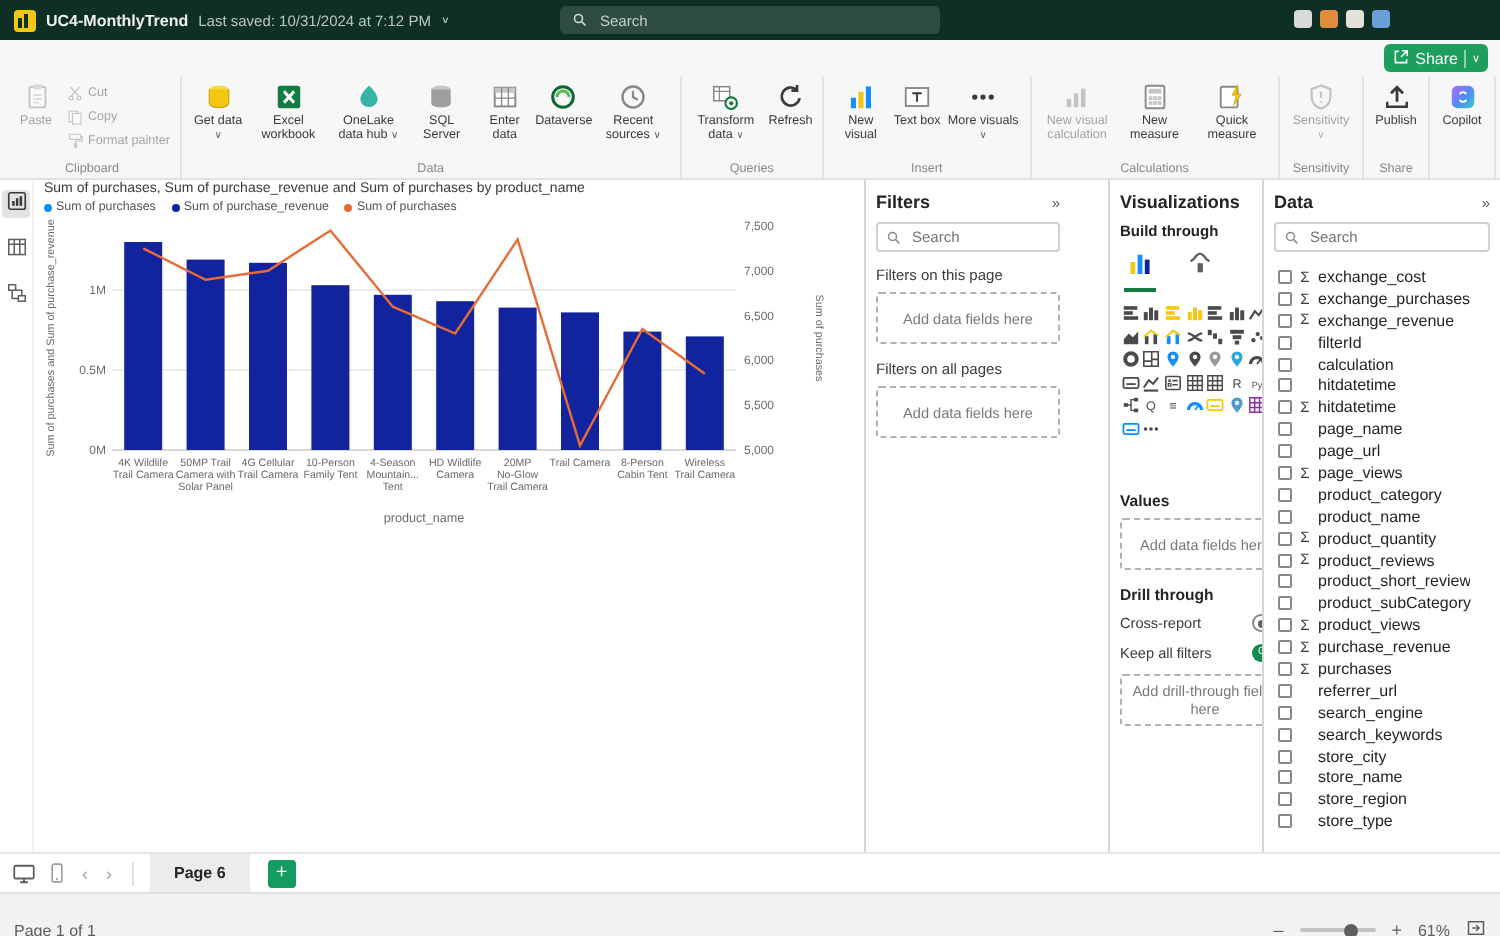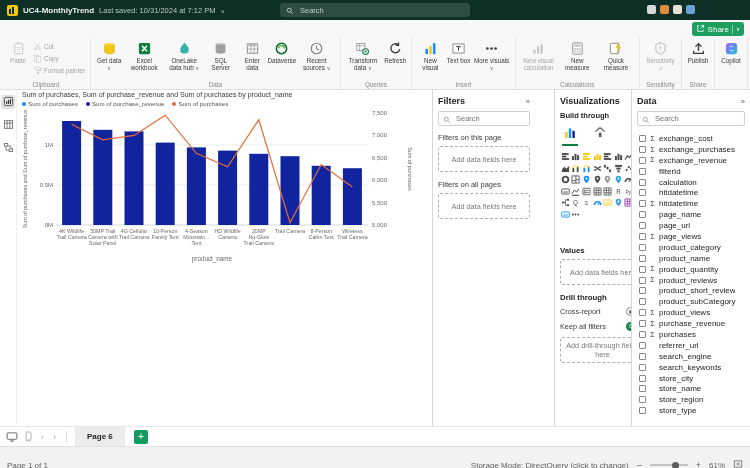--- a/index.html
+++ b/index.html
@@ -973,21 +973,20 @@
   <span class="pb-arrow">‹</span>
   <span class="pb-arrow">›</span>
   <span class="pb-div"></span>
   <span class="page-tab">Page 6</span>
   <span class="add-page">+</span>
 </div>
 
 <div class="statusbar">
   <span class="sb-left">Page 1 of 1</span>
   <div class="sb-right">
-    <span>Storage Mode: DirectQuery (click to change)</span>
     <span class="zbtn">–</span>
     <span class="zoom-slider">
         <span class="zoom-knob"></span>
       </span>
     <span class="zbtn">+</span>
     <span>61%</span>
     <span><svg width="10" height="10" viewBox="0 0 16 16">
           <rect x="2" y="3" width="12" height="10" fill="none" stroke="#605e5c" stroke-width="1.2"></rect>
           <path d="M5 8 h5 M8 5.5 L10.5 8 L8 10.5" fill="none" stroke="#605e5c" stroke-width="1.1"></path>
         </svg></span>

